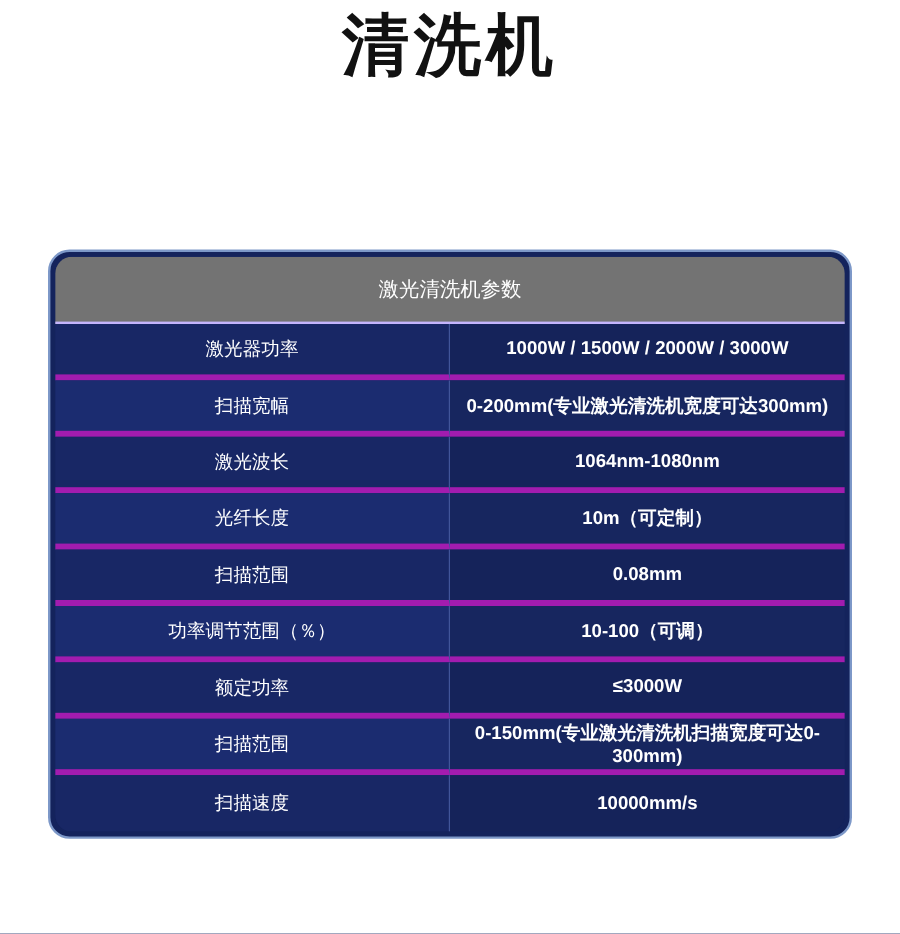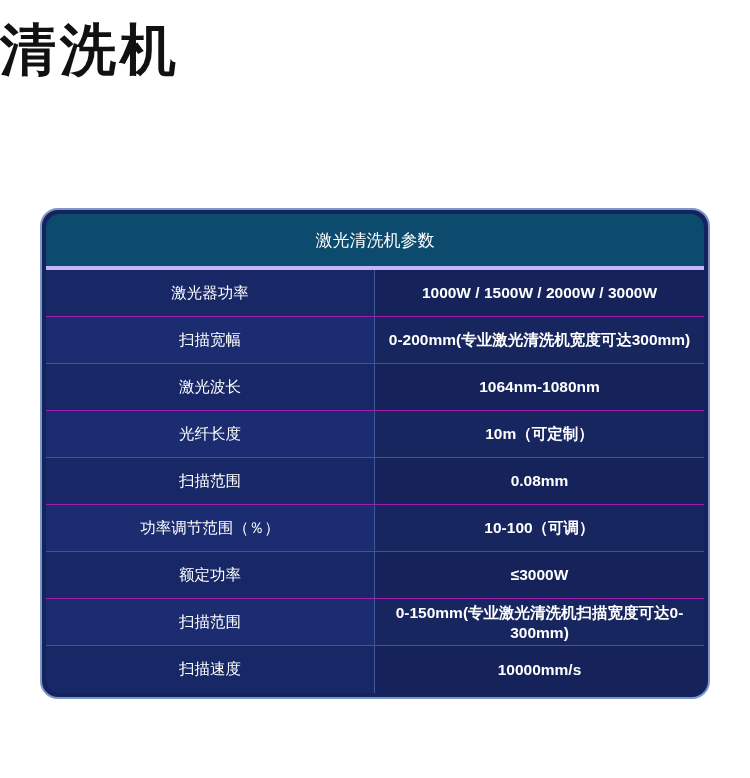--- a/index.html
+++ b/index.html
@@ -13,21 +13,22 @@
     font-family: "Liberation Sans", "DejaVu Sans", sans-serif;
     overflow: hidden;
   }
   .page {
     position: relative;
     width: 750px;
     height: 778px;
     box-sizing: border-box;
   }
   .title-block {
-    padding-top: 18px;
+    padding-top: 6px;
+    text-align: center;
   }
   .title-line {
     font-size: 56px;
     font-weight: bold;
     color: #111111;
     letter-spacing: 4px;
     line-height: 1.16;
   }
   .table-wrap {
     position: absolute;
@@ -54,25 +55,25 @@
     font-size: 15.5px;
     text-align: center;
     vertical-align: middle;
     height: 47px;
     padding: 0 6px;
     box-sizing: border-box;
   }
   .hdr-row td {
     height: 56px;
     font-size: 17px;
-    background: #0c4a6e;
-    border-bottom: 4px solid #c4b5fd;
+    background: #737373;
+    border-bottom: 2px solid #c4b5fd;
   }
   .row td {
-    border-bottom: 1px solid #a21caf;
+    border-bottom: 5px solid #a21caf;
   }
   .row:last-child td {
     border-bottom: none;
   }
   .cell-label {
     width: 190px;
     background: #1a2a6b;
     border-right: 1px solid #41559a;
     font-size: 15px;
   }

